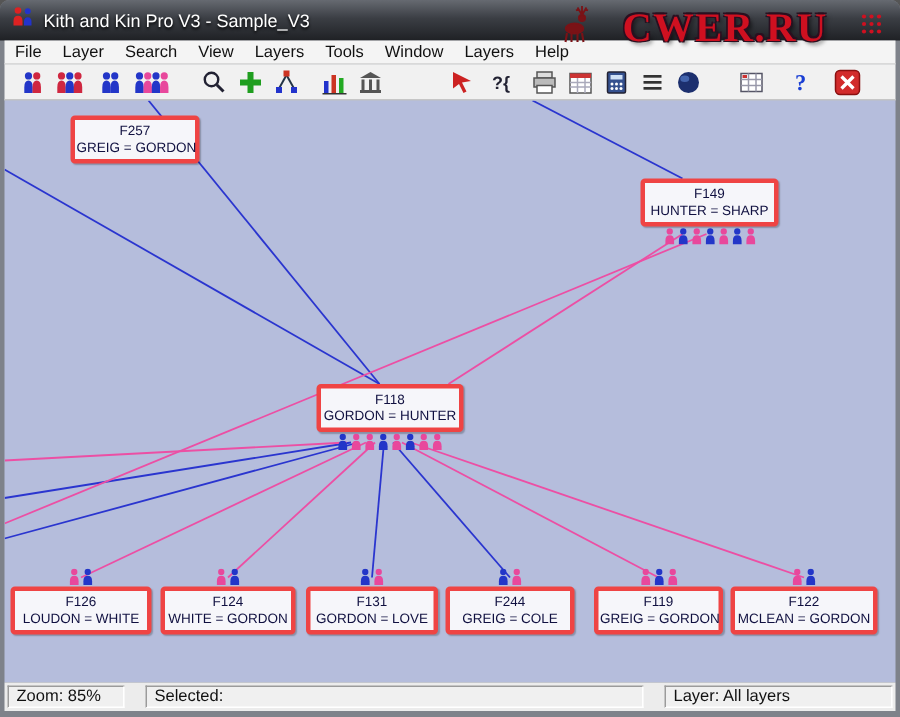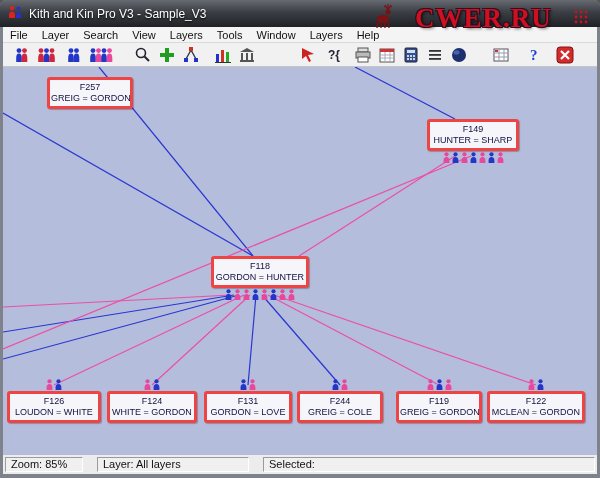--- a/index.html
+++ b/index.html
@@ -481,22 +481,22 @@
                 <path d="M0.6,11 L0.6,8.5 Q0.6,4.9 3.5,4.9 Q6.4,4.9 6.4,8.5 L6.4,11 Z" fill="#2336c8"></path>
               </svg>
             </span>
           </div>
         </div>
       </div>
   </div>
 
   <div class="statusbar">
     <div class="status-cell status-zoom">Zoom: 85%</div>
+    <div class="status-cell status-selected">Selected:</div>
     <div class="status-cell status-layer">Layer: All layers</div>
-    <div class="status-cell status-selected">Selected:</div>
   </div>
 
   <div class="watermark">
     <span>
       <svg width="22" height="26" viewBox="0 0 22 26">
           <g stroke="#7a1216" fill="#7a1216">
             <ellipse cx="11" cy="16" rx="6" ry="3.5"></ellipse>
             <circle cx="16" cy="9" r="2.2"></circle>
             <path d="M16,7 L13,2 M16,7 L16,1 M16,7 L19,2 M14,3 L12,4 M18,3 L20,4" stroke-width="1.2" fill="none"></path>
             <path d="M6,19 L5,25 M9,19 L9,25 M13,19 L13,25 M16,19 L17,25" stroke-width="1.4"></path>

